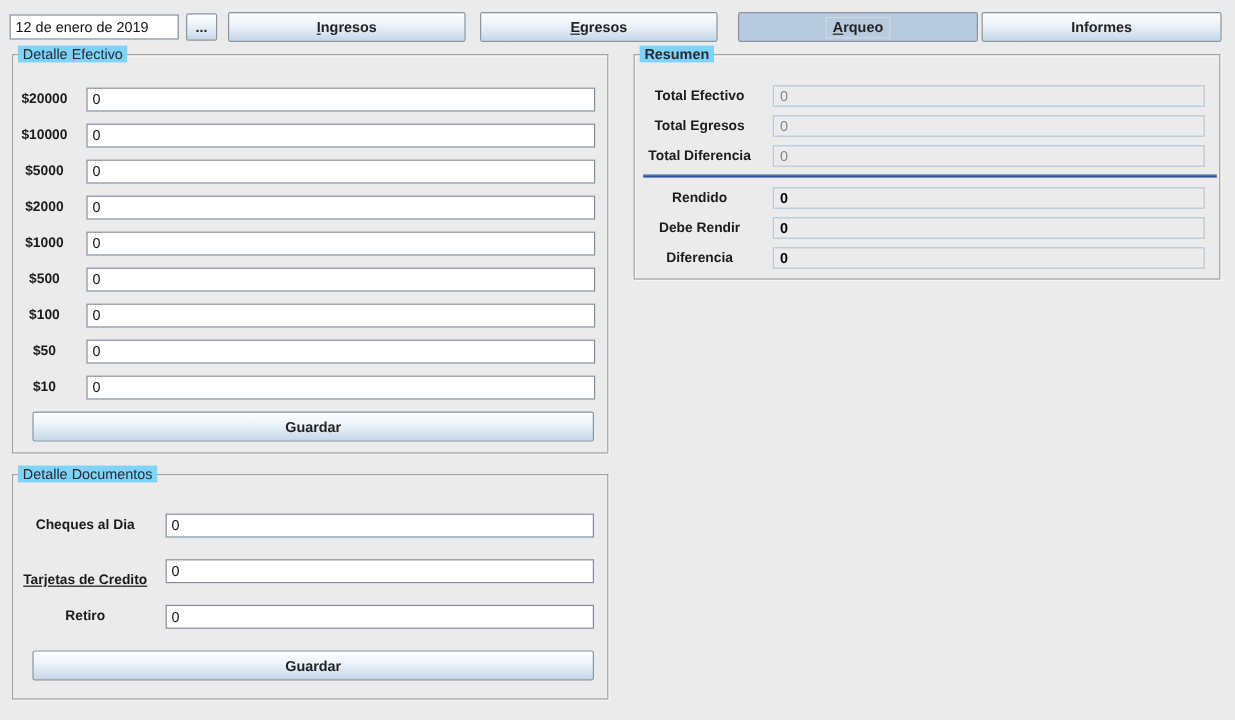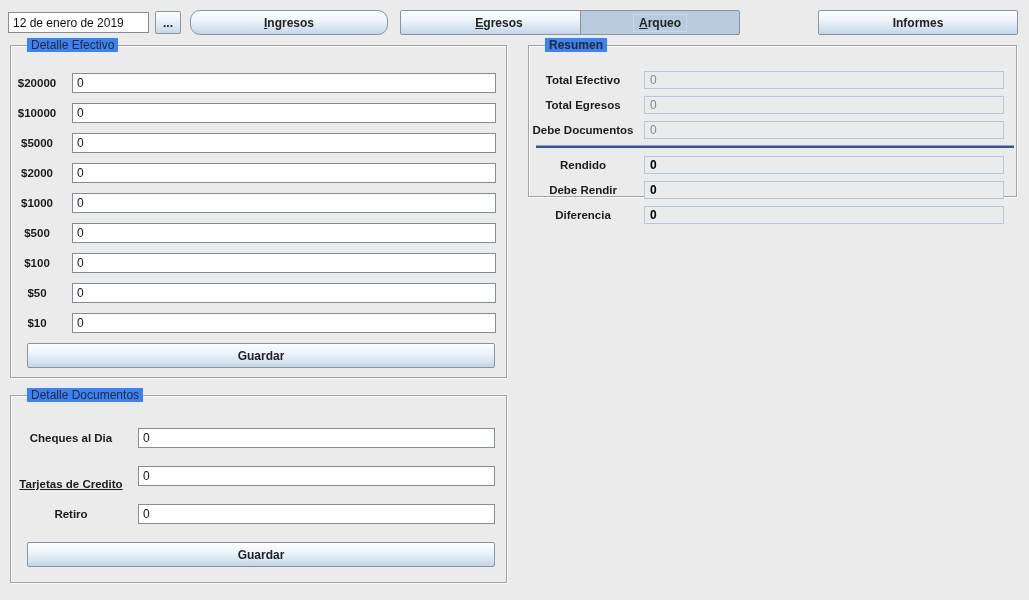--- a/index.html
+++ b/index.html
@@ -31,22 +31,22 @@
     font-family:"Liberation Sans",sans-serif;font-size:12px;color:#111;
     padding:0 4px;margin:0;outline:none;
   }
   
   .groupbox{
     position:absolute;box-sizing:border-box;
     border:1px solid #a3a3a3;
     box-shadow:inset 1px 1px 0 #fafafa, 1px 1px 0 #fafafa;
   }
   .grouptitle{
-    position:absolute;top:-8px;left:16px;
-    background:#3b82f6;padding:0 4px;
+    position:absolute;top:-8px;left:4px;
+    background:#7dd3fc;padding:0 4px;
     font-size:12px;color:#2a2a2a;line-height:14px;white-space:nowrap;text-align:center;
   }
   .grouptitle.bold{font-weight:bold;}
   
   .rowlabel{
     position:absolute;font-weight:bold;font-size:11.5px;color:#1b1b1b;
     text-align:center;white-space:nowrap;
   }
   
   .rofield{
@@ -66,29 +66,29 @@
 </style>
 </head>
 <body>
 
 <input class="value" style="left: 8px; top: 12px; width: 141px; height: 21px;" value="12 de enero de 2019">
 
 <button class="btn" style="left:155px;top:11px;width:26px;height:23px;">
   <span class="lbl">...</span>
 </button>
 
-<button class="btn" style="left:190px;top:10px;width:198px;height:25px;border-radius:10px;">
+<button class="btn" style="left:190px;top:10px;width:198px;height:25px;">
   <span class="lbl"><span class="mn">I</span><span>ngresos</span></span>
 </button>
 
 <button class="btn" style="left:400px;top:10px;width:198px;height:25px;">
   <span class="lbl"><span class="mn">E</span><span>gresos</span></span>
 </button>
 
-<button class="btn selected" style="left:580px;top:10px;width:160px;height:25px;">
+<button class="btn selected" style="left:615px;top:10px;width:200px;height:25px;">
   <span class="lbl"><span class="mn">A</span><span>rqueo</span></span>
 </button>
 
 <button class="btn" style="left:818px;top:10px;width:200px;height:25px;">
   <span class="lbl"><span class="mn"></span><span>Informes</span></span>
 </button>
 
 <div class="groupbox" style="left:10px;top:45px;width:497px;height:333px;">
   <span class="grouptitle">Detalle Efectivo</span>
 
@@ -134,30 +134,30 @@
   <input class="value" style="left: 127px; top: 70px; width: 357px; height: 20px;" value="0">
 
   <span class="rowlabel" style="left:0;width:120px;top:108px;line-height:20px;">Retiro</span>
   <input class="value" style="left: 127px; top: 108px; width: 357px; height: 20px;" value="0">
 
   <button class="btn" style="left:16px;top:146px;width:468px;height:25px;">
     <span class="lbl">Guardar</span>
   </button>
 </div>
 
-<div class="groupbox" style="left:528px;top:45px;width:489px;height:152px;">
+<div class="groupbox" style="left:528px;top:45px;width:489px;height:188px;">
   <span class="grouptitle bold">Resumen</span>
 
   <span class="rowlabel" style="left:0;width:108px;top:25px;line-height:18px;">Total Efectivo</span>
   <div class="rofield" style="left:115px;top:25px;width:360px;height:18px;">0</div>
 
   <span class="rowlabel" style="left:0;width:108px;top:50px;line-height:18px;">Total Egresos</span>
   <div class="rofield" style="left:115px;top:50px;width:360px;height:18px;">0</div>
 
-  <span class="rowlabel" style="left:0;width:108px;top:75px;line-height:18px;">Debe Documentos</span>
+  <span class="rowlabel" style="left:0;width:108px;top:75px;line-height:18px;">Total Diferencia</span>
   <div class="rofield" style="left:115px;top:75px;width:360px;height:18px;">0</div>
 
   <div class="separator" style="left:7px;top:99px;width:478px;"></div>
 
   <span class="rowlabel" style="left:0;width:108px;top:110px;line-height:18px;">Rendido</span>
   <div class="rofield strong" style="left:115px;top:110px;width:360px;height:18px;">0</div>
 
   <span class="rowlabel" style="left:0;width:108px;top:135px;line-height:18px;">Debe Rendir</span>
   <div class="rofield strong" style="left:115px;top:135px;width:360px;height:18px;">0</div>
 

